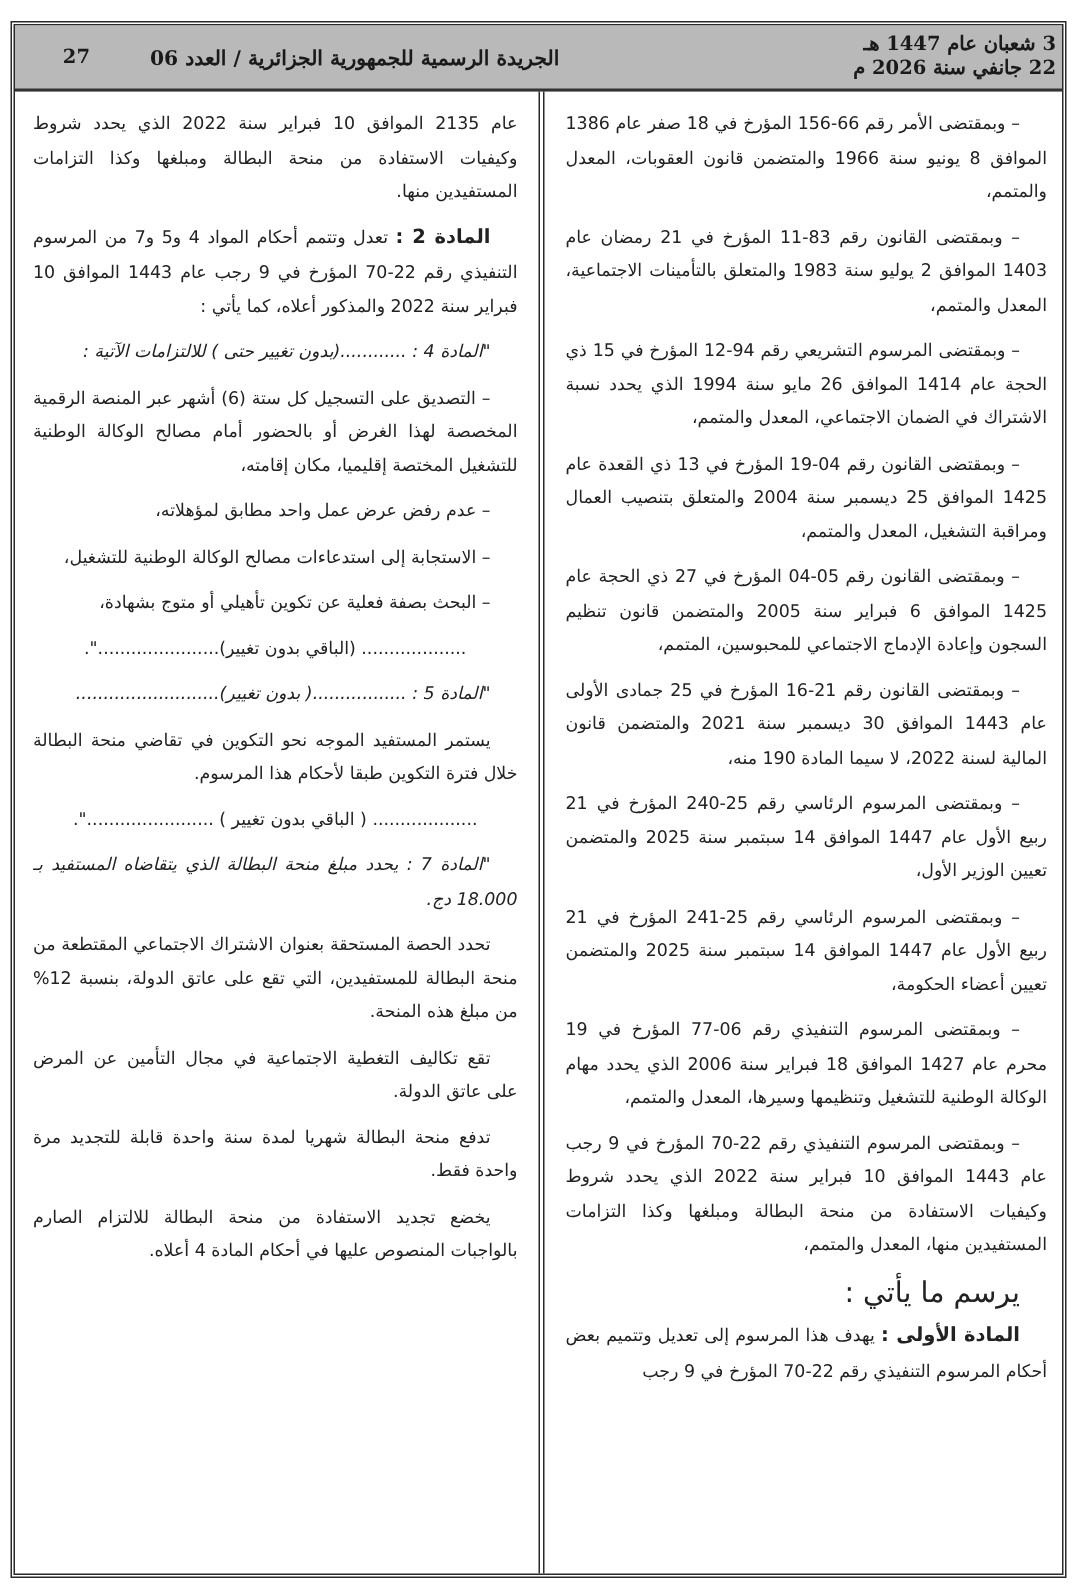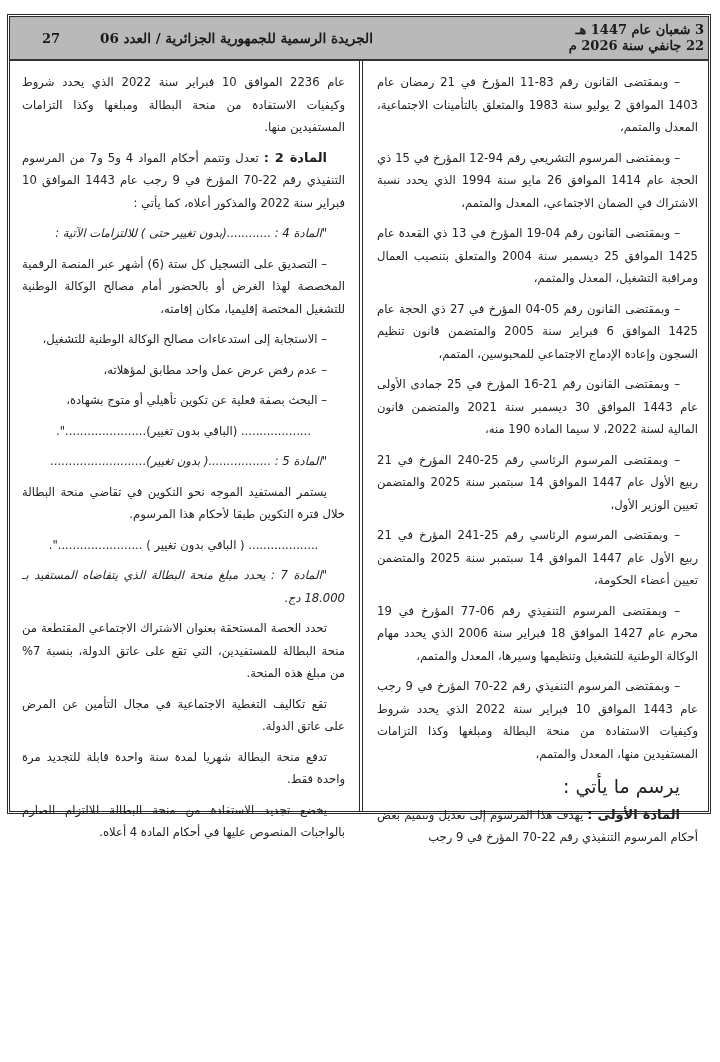--- a/index.html
+++ b/index.html
@@ -1,21 +1,21 @@
 <!DOCTYPE html>
 <html lang="ar" dir="rtl"><head>
   <meta charset="utf-8">
   <style>
     html, body { margin: 0; padding: 0; background: #ffffff; }
     body {
       width: 720px; height: 1062px; overflow: hidden; position: relative;
       font-family: "DejaVu Sans", sans-serif; color: #1a1a1a;
     }
     .page-frame {
-      position: absolute; left: 7px; top: 14px; width: 704px; height: 800px;
+      position: absolute; left: 7px; top: 14px; width: 704px; height: 1038px;
       border: 3px double #2a2a2a; box-sizing: border-box; background: #fff;
     }
     .header {
       position: absolute; left: 0; top: 0; right: 0; height: 42px;
       background: #b9b9b9; border-bottom: 2px solid #333;
       display: flex; align-items: center; direction: rtl;
     }
     .header .date {
       width: 140px; padding-right: 4px; font-family: "DejaVu Serif", serif;
       font-size: 13px; font-weight: bold; line-height: 16px; text-align: right;
@@ -57,46 +57,47 @@
       <div>3 شعبان عام 1447 هـ</div>
       <div>22 جانفي سنة 2026 م</div>
     </div>
     <div class="title">الجريدة الرسمية للجمهورية الجزائرية / العدد 06</div>
     <div class="page-num">27</div>
   </div>
 
   <div class="columns">
 
     <div class="col col-right">
+      <p class="para indent">– وبمقتضى الأمر رقم 66-156 المؤرخ في 18 صفر عام 1386 الموافق 8 يونيو سنة 1966 والمتضمن قانون العقوبات، المعدل والمتمم،</p>
       <p class="para indent">– وبمقتضى القانون رقم 83-11 المؤرخ في 21 رمضان عام 1403 الموافق 2 يوليو سنة 1983 والمتعلق بالتأمينات الاجتماعية، المعدل والمتمم،</p>
       <p class="para indent">– وبمقتضى المرسوم التشريعي رقم 94-12 المؤرخ في 15 ذي الحجة عام 1414 الموافق 26 مايو سنة 1994 الذي يحدد نسبة الاشتراك في الضمان الاجتماعي، المعدل والمتمم،</p>
       <p class="para indent">– وبمقتضى القانون رقم 04-19 المؤرخ في 13 ذي القعدة عام 1425 الموافق 25 ديسمبر سنة 2004 والمتعلق بتنصيب العمال ومراقبة التشغيل، المعدل والمتمم،</p>
       <p class="para indent">– وبمقتضى القانون رقم 05-04 المؤرخ في 27 ذي الحجة عام 1425 الموافق 6 فبراير سنة 2005 والمتضمن قانون تنظيم السجون وإعادة الإدماج الاجتماعي للمحبوسين، المتمم،</p>
       <p class="para indent">– وبمقتضى القانون رقم 21-16 المؤرخ في 25 جمادى الأولى عام 1443 الموافق 30 ديسمبر سنة 2021 والمتضمن قانون المالية لسنة 2022، لا سيما المادة 190 منه،</p>
       <p class="para indent">– وبمقتضى المرسوم الرئاسي رقم 25-240 المؤرخ في 21 ربيع الأول عام 1447 الموافق 14 سبتمبر سنة 2025 والمتضمن تعيين الوزير الأول،</p>
       <p class="para indent">– وبمقتضى المرسوم الرئاسي رقم 25-241 المؤرخ في 21 ربيع الأول عام 1447 الموافق 14 سبتمبر سنة 2025 والمتضمن تعيين أعضاء الحكومة،</p>
       <p class="para indent">– وبمقتضى المرسوم التنفيذي رقم 06-77 المؤرخ في 19 محرم عام 1427 الموافق 18 فبراير سنة 2006 الذي يحدد مهام الوكالة الوطنية للتشغيل وتنظيمها وسيرها، المعدل والمتمم،</p>
       <p class="para indent">– وبمقتضى المرسوم التنفيذي رقم 22-70 المؤرخ في 9 رجب عام 1443 الموافق 10 فبراير سنة 2022 الذي يحدد شروط وكيفيات الاستفادة من منحة البطالة ومبلغها وكذا التزامات المستفيدين منها، المعدل والمتمم،</p>
       <p class="para decree-head">يرسم ما يأتي :</p>
       <p class="para indent"><span class="art-label bold-head">المادة الأولى :</span><span> يهدف هذا المرسوم إلى تعديل وتتميم بعض أحكام المرسوم التنفيذي رقم 22-70 المؤرخ في 9 رجب</span></p>
     </div>
 
     <div class="col col-left">
-      <p class="para">عام 2236 الموافق 10 فبراير سنة 2022 الذي يحدد شروط وكيفيات الاستفادة من منحة البطالة ومبلغها وكذا التزامات المستفيدين منها.</p>
+      <p class="para">عام 2135 الموافق 10 فبراير سنة 2022 الذي يحدد شروط وكيفيات الاستفادة من منحة البطالة ومبلغها وكذا التزامات المستفيدين منها.</p>
       <p class="para indent"><span class="art-label bold-head">المادة 2 :</span><span> تعدل وتتمم أحكام المواد 4 و5 و7 من المرسوم التنفيذي رقم 22-70 المؤرخ في 9 رجب عام 1443 الموافق 10 فبراير سنة 2022 والمذكور أعلاه، كما يأتي :</span></p>
       <p class="para indent italic">"المادة 4 : ............(بدون تغيير حتى ) للالتزامات الآتية :</p>
       <p class="para indent">– التصديق على التسجيل كل ستة (6) أشهر عبر المنصة الرقمية المخصصة لهذا الغرض أو بالحضور أمام مصالح الوكالة الوطنية للتشغيل المختصة إقليميا، مكان إقامته،</p>
+      <p class="para indent">– عدم رفض عرض عمل واحد مطابق لمؤهلاته،</p>
       <p class="para indent">– الاستجابة إلى استدعاءات مصالح الوكالة الوطنية للتشغيل،</p>
-      <p class="para indent">– عدم رفض عرض عمل واحد مطابق لمؤهلاته،</p>
       <p class="para indent">– البحث بصفة فعلية عن تكوين تأهيلي أو متوج بشهادة،</p>
       <p class="para center">................... (الباقي بدون تغيير)......................".</p>
       <p class="para indent italic">"المادة 5 : .................( بدون تغيير)..........................</p>
       <p class="para indent">يستمر المستفيد الموجه نحو التكوين في تقاضي منحة البطالة خلال فترة التكوين طبقا لأحكام هذا المرسوم.</p>
       <p class="para center">................... ( الباقي بدون تغيير ) .......................".</p>
       <p class="para indent italic">"المادة 7 : يحدد مبلغ منحة البطالة الذي يتقاضاه المستفيد بـ 18.000 دج.</p>
-      <p class="para indent">تحدد الحصة المستحقة بعنوان الاشتراك الاجتماعي المقتطعة من منحة البطالة للمستفيدين، التي تقع على عاتق الدولة، بنسبة 7% من مبلغ هذه المنحة.</p>
+      <p class="para indent">تحدد الحصة المستحقة بعنوان الاشتراك الاجتماعي المقتطعة من منحة البطالة للمستفيدين، التي تقع على عاتق الدولة، بنسبة 12% من مبلغ هذه المنحة.</p>
       <p class="para indent">تقع تكاليف التغطية الاجتماعية في مجال التأمين عن المرض على عاتق الدولة.</p>
       <p class="para indent">تدفع منحة البطالة شهريا لمدة سنة واحدة قابلة للتجديد مرة واحدة فقط.</p>
       <p class="para indent">يخضع تجديد الاستفادة من منحة البطالة للالتزام الصارم بالواجبات المنصوص عليها في أحكام المادة 4 أعلاه.</p>
     </div>
 
   </div>
 </div>
 
 </body></html>

